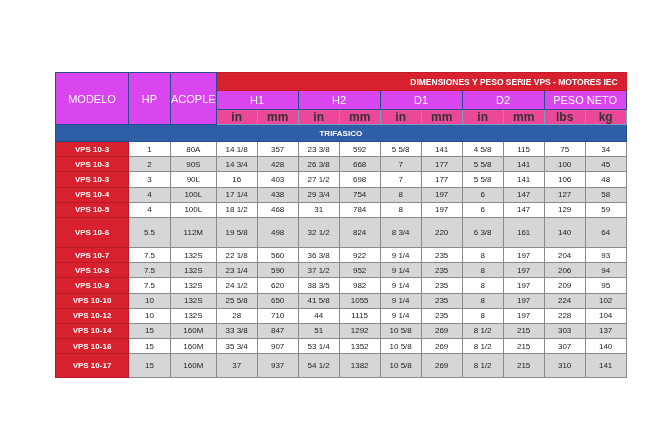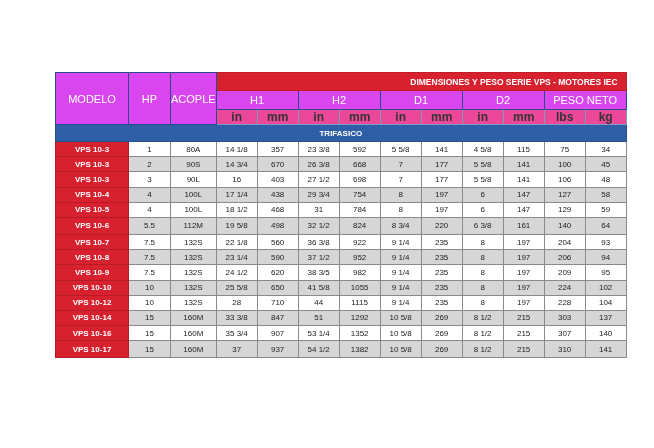--- a/index.html
+++ b/index.html
@@ -85,21 +85,21 @@
         <td class="val">4 5/8</td>
         <td class="val">115</td>
         <td class="val">75</td>
         <td class="val">34</td>
       </tr>
       <tr class="row-even" style="height: 15.2px;">
         <td class="model">VPS 10-3</td>
         <td class="val">2</td>
         <td class="val">90S</td>
         <td class="val">14 3/4</td>
-        <td class="val">670</td>
+        <td class="val">428</td>
         <td class="val">26 3/8</td>
         <td class="val">668</td>
         <td class="val">7</td>
         <td class="val">177</td>
         <td class="val">5 5/8</td>
         <td class="val">141</td>
         <td class="val">100</td>
         <td class="val">45</td>
       </tr>
       <tr class="row-odd" style="height: 15.2px;">
@@ -140,21 +140,21 @@
         <td class="val">468</td>
         <td class="val">31</td>
         <td class="val">784</td>
         <td class="val">8</td>
         <td class="val">197</td>
         <td class="val">6</td>
         <td class="val">147</td>
         <td class="val">129</td>
         <td class="val">59</td>
       </tr>
-      <tr class="row-even" style="height: 17px; margin-left: 34px;">
+      <tr class="row-even" style="height: 30px; margin-left: 34px;">
         <td class="model">VPS 10-6</td>
         <td class="val">5.5</td>
         <td class="val">112M</td>
         <td class="val">19 5/8</td>
         <td class="val">498</td>
         <td class="val">32 1/2</td>
         <td class="val">824</td>
         <td class="val">8 3/4</td>
         <td class="val">220</td>
         <td class="val">6 3/8</td>
@@ -260,21 +260,21 @@
         <td class="val">907</td>
         <td class="val">53 1/4</td>
         <td class="val">1352</td>
         <td class="val">10 5/8</td>
         <td class="val">269</td>
         <td class="val">8 1/2</td>
         <td class="val">215</td>
         <td class="val">307</td>
         <td class="val">140</td>
       </tr>
-      <tr class="row-even" style="height: 17px;">
+      <tr class="row-even" style="height: 24px;">
         <td class="model">VPS 10-17</td>
         <td class="val">15</td>
         <td class="val">160M</td>
         <td class="val">37</td>
         <td class="val">937</td>
         <td class="val">54 1/2</td>
         <td class="val">1382</td>
         <td class="val">10 5/8</td>
         <td class="val">269</td>
         <td class="val">8 1/2</td>

